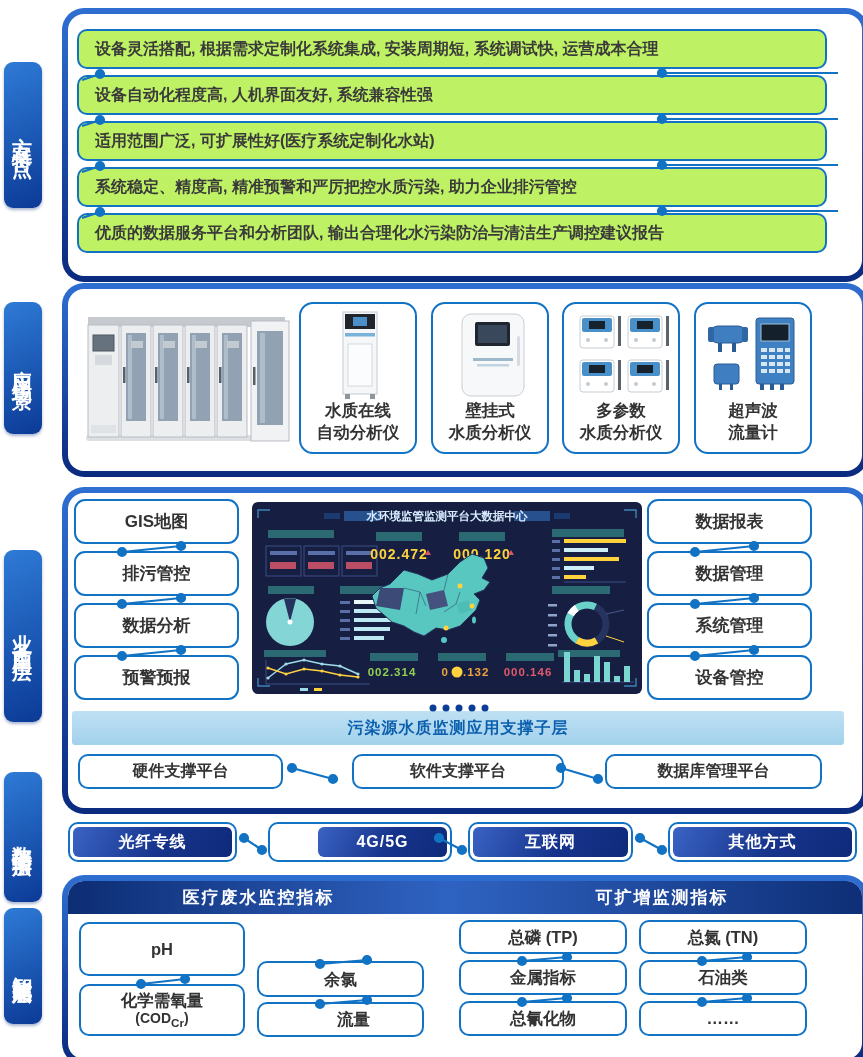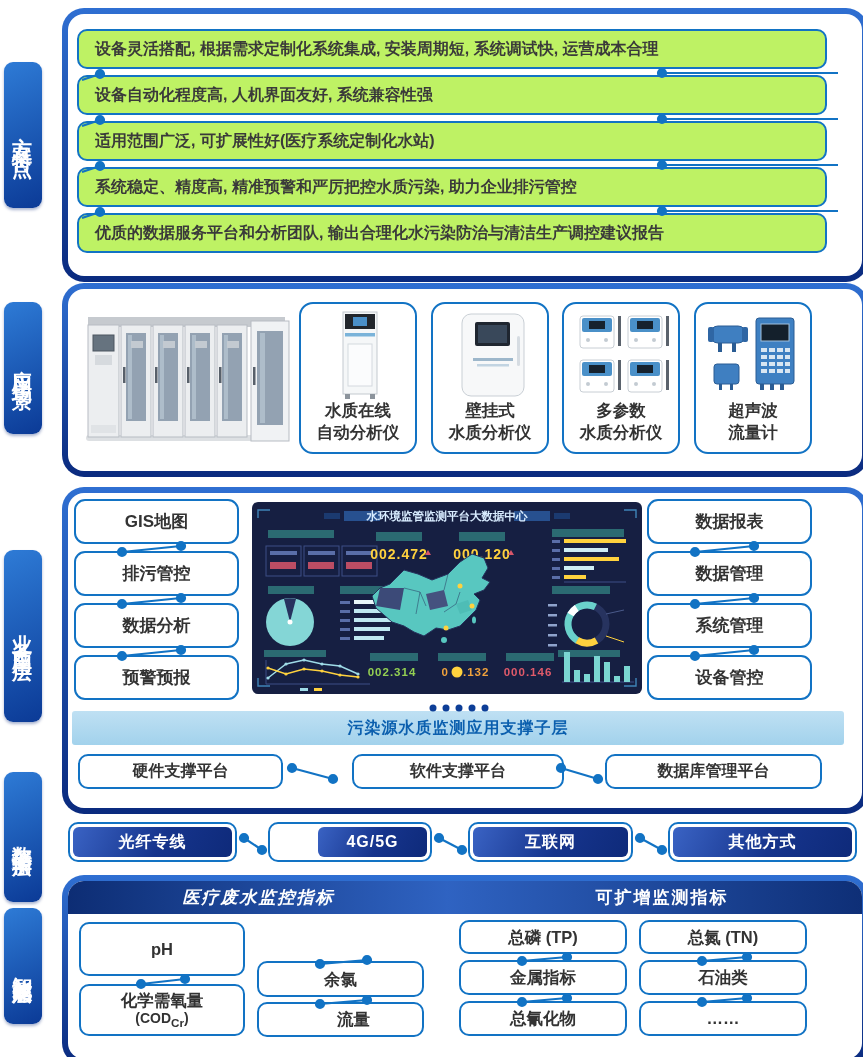--- a/index.html
+++ b/index.html
@@ -41,21 +41,21 @@
   .tbtn{position:absolute;top:822px;height:40px;background:#fff;border:2px solid #1273c4;
       border-radius:10px;box-sizing:border-box;padding:3px;}
   .tbtn-in{width:100%;height:100%;border-radius:6px;box-sizing:border-box;
       background:linear-gradient(115deg,#3a63c4 0%,#16348c 55%,#0e2a7a 100%);
       display:flex;align-items:center;justify-content:center;
       color:#fff;font-weight:700;font-size:16px;letter-spacing:1px;}
   
   .hdrbar{position:absolute;top:0;height:33px;display:flex;align-items:center;justify-content:center;
       color:#fff;font-weight:700;font-size:17px;letter-spacing:2px;}
   .hdr-left{left:0;width:381px;background:linear-gradient(90deg,#0d2d74 0%,#2f63c2 100%);
-      border-radius:15px 0 0 0;font-style:italic;}
+      border-radius:15px 0 0 0;}
   .hdr-right{left:378px;width:432px;background:linear-gradient(90deg,#2f63c2 0%,#0d2d74 100%);
       border-radius:0 15px 0 0;}
   .ind{position:absolute;background:#fff;border:2.5px solid #1273c4;border-radius:10px;
       box-sizing:border-box;display:flex;flex-direction:column;align-items:center;justify-content:center;
       font-size:16.5px;font-weight:700;color:#333;line-height:1.25;text-align:center;}
   .ind .sub2{font-size:14px;}
   .overlay{position:absolute;left:0;top:0;pointer-events:none;z-index:6;}
   .dash{position:absolute;left:184px;top:9px;width:390px;height:192px;}
   svg text{font-family:"Liberation Sans","DejaVu Sans",sans-serif;}
 </style>
@@ -421,21 +421,21 @@
 
       <div class="platbox" style="left:10px;width:205px;">硬件支撑平台</div>
       <div class="platbox" style="left:272px;width:212px;margin-left:12px;">软件支撑平台</div>
       <div class="platbox" style="left:537px;width:217px;">数据库管理平台</div>
     </div>
   </div>
 
   <div class="tbtn" style="left:68px;width:169px;">
       <div class="tbtn-in">光纤专线</div>
     </div>
-  <div class="tbtn" style="left:268px;width:164px;padding-left:48px;">
+  <div class="tbtn" style="left:268px;width:184px;padding-left:48px;">
       <div class="tbtn-in">4G/5G</div>
     </div>
   <div class="tbtn" style="left:668px;width:189px;">
       <div class="tbtn-in">其他方式</div>
     </div>
   <div class="tbtn" style="left:468px;width:165px;">
       <div class="tbtn-in">互联网</div>
     </div>
 
   <div class="frame" style="left:62px;top:875px;width:794px;height:178px;">

